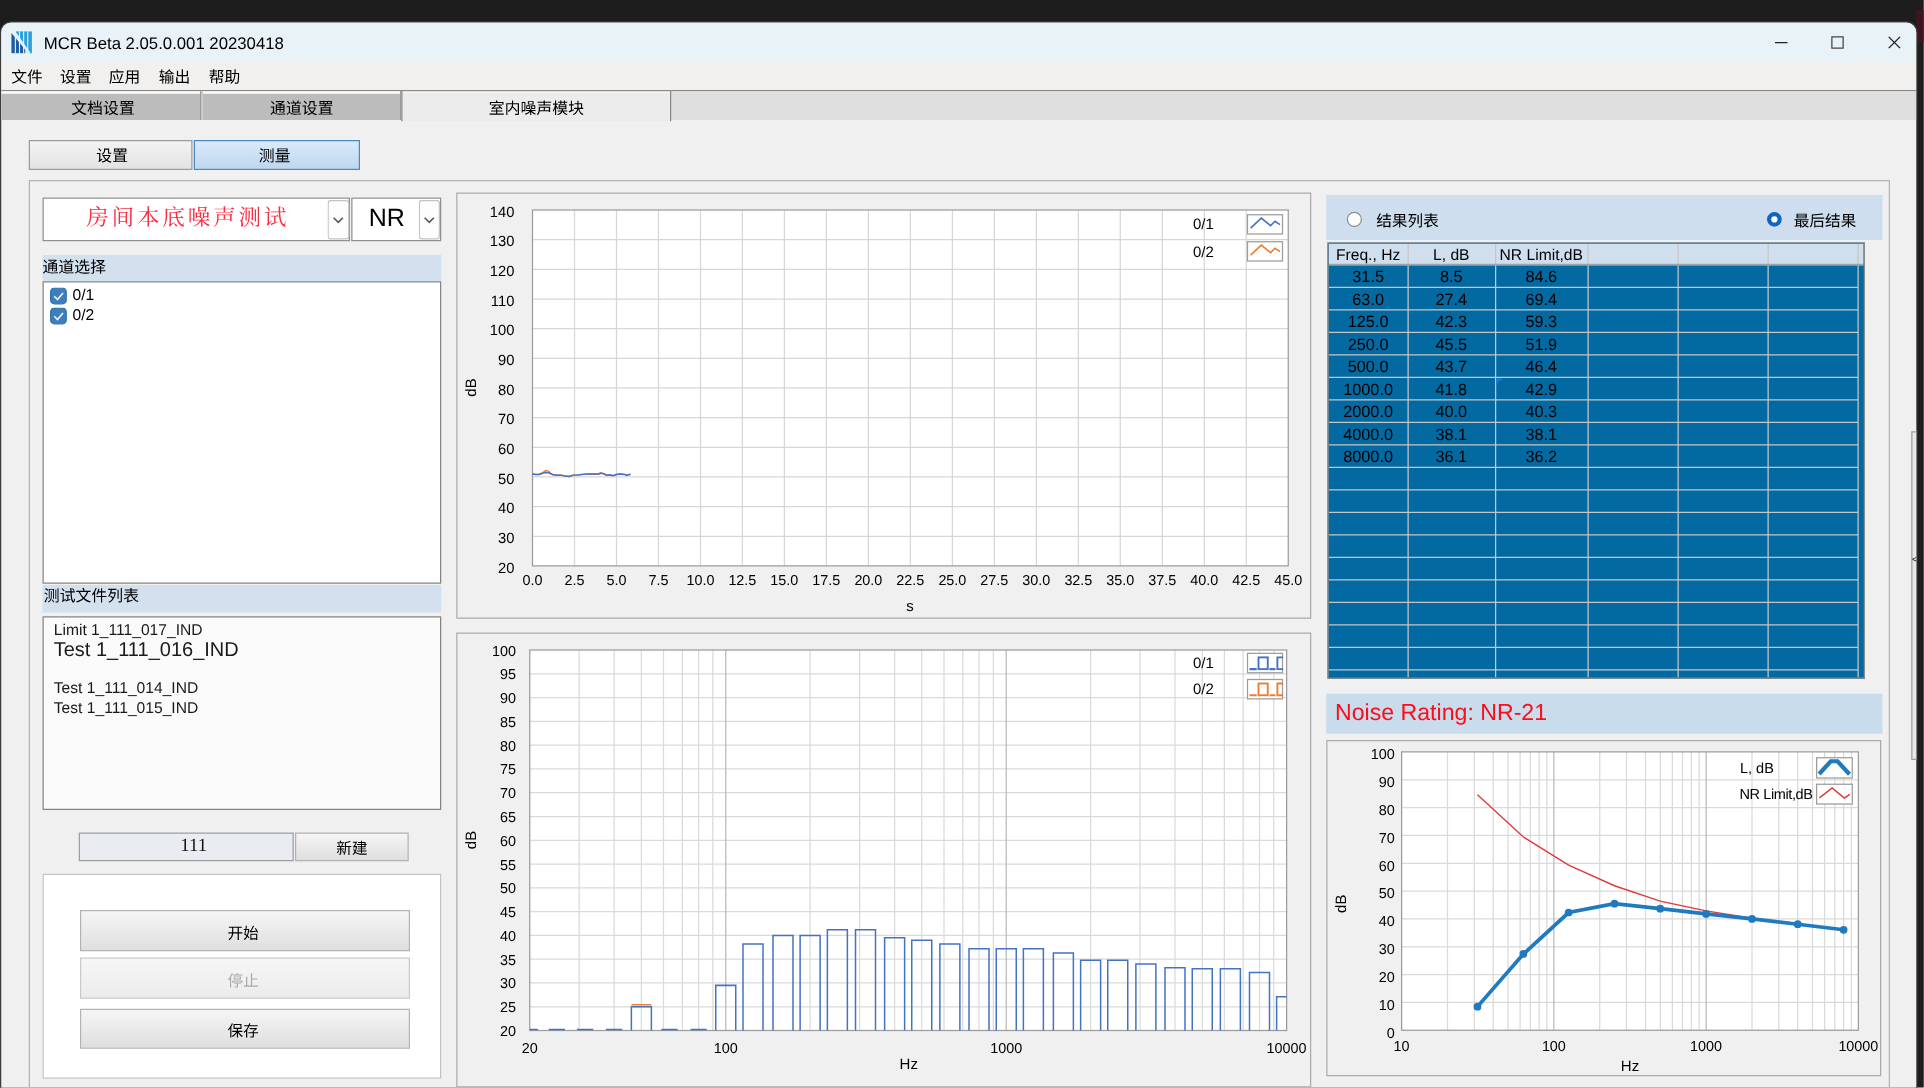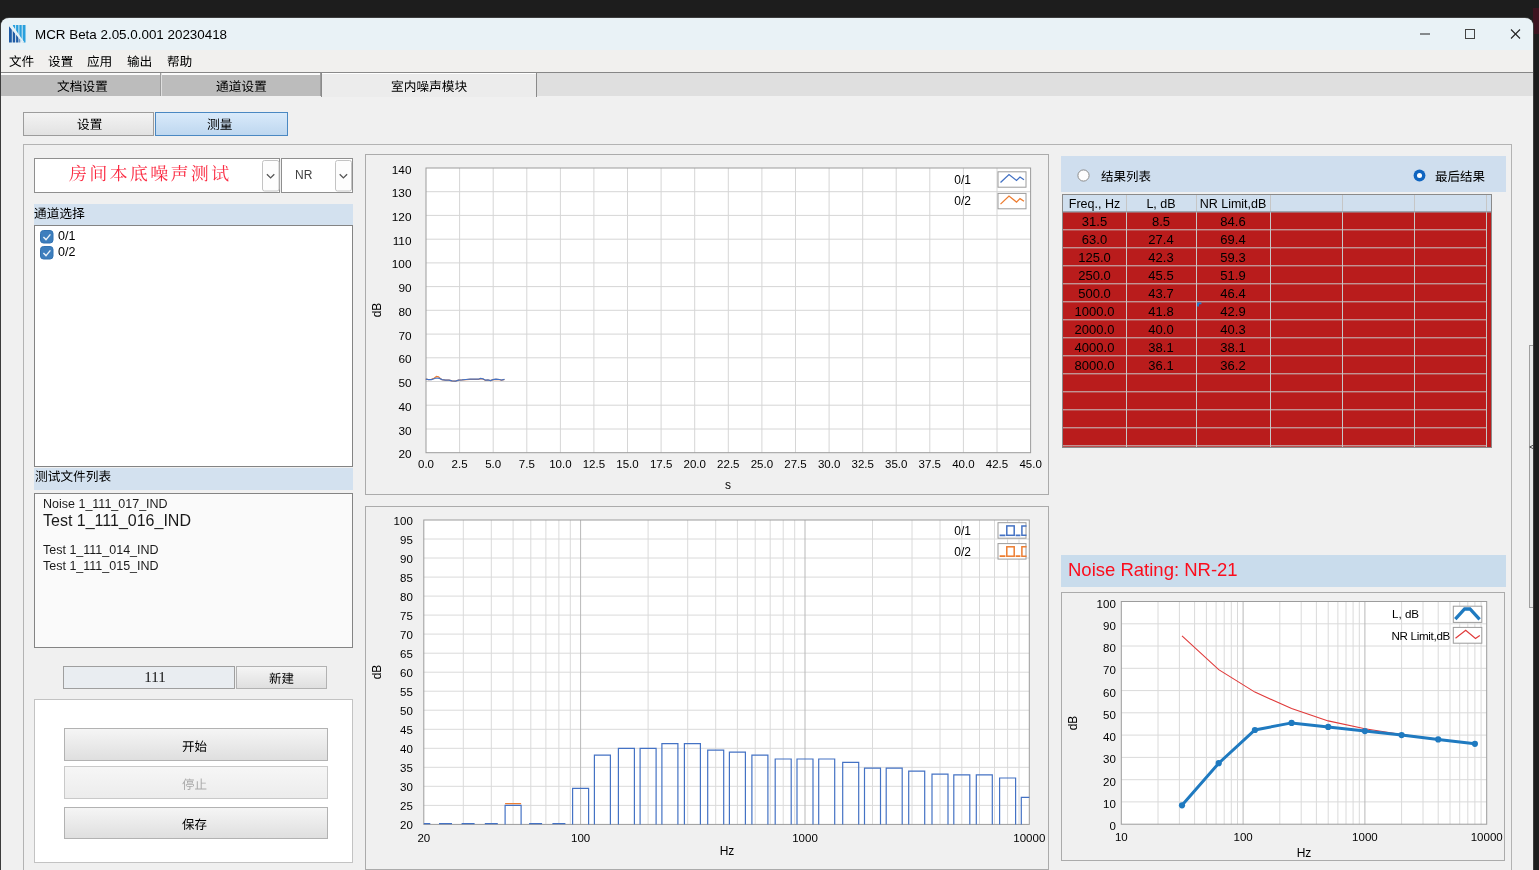--- a/index.html
+++ b/index.html
@@ -82,21 +82,21 @@
 <div class="abs" style="left:22px;top:126px;width:1489px;height:729px;border:1px solid #b3b3b3;"></div>
 <div class="abs" style="left:33px;top:140px;width:246px;height:35px;background:#fff;border:1px solid #8f8f8f;"></div>
 <svg style="position:absolute;left:67.8px;top:142px;overflow:visible" width="164" height="25">
       <path transform="translate(0,20)" d="M8.8 -9.1 8.6 -9C9.2 -8.5 9.9 -7.6 10.2 -7C11.4 -6.3 12.3 -8.5 8.8 -9.1ZM7.8 -15.2 7.6 -15.1C8.3 -14.5 9.4 -13.5 9.7 -12.7C11 -12.1 11.6 -14.5 7.8 -15.2ZM15.5 -7.7 14.6 -6.7H4.5L4.6 -6.1H8.5C8.4 -3.6 7.8 -1 3.3 1.1L3.5 1.3C7.3 -0 8.8 -1.8 9.4 -3.8H13.8C13.6 -2 13.3 -0.6 12.9 -0.3C12.7 -0.1 12.6 -0.1 12.2 -0.1C11.8 -0.1 10.3 -0.2 9.4 -0.3L9.4 -0C10.2 0.1 11.1 0.3 11.3 0.5C11.6 0.6 11.7 1 11.7 1.3C12.5 1.3 13.2 1.1 13.6 0.8C14.3 0.2 14.8 -1.5 15 -3.7C15.4 -3.7 15.6 -3.8 15.7 -3.9L14.4 -5L13.7 -4.3H9.6C9.7 -4.9 9.8 -5.5 9.9 -6.1H16.5C16.8 -6.1 17 -6.2 17 -6.4C16.4 -7 15.5 -7.7 15.5 -7.7ZM4.1 -9.8V-12.1H14.5V-9.8ZM3 -12.8V-8.4C3 -5.1 2.6 -1.6 0.3 1.2L0.6 1.4C3.8 -1.3 4.1 -5.3 4.1 -8.5V-9.3H14.5V-8.5H14.6C15 -8.5 15.6 -8.8 15.6 -8.9V-11.9C15.9 -11.9 16.2 -12.1 16.3 -12.2L14.9 -13.3L14.3 -12.6H4.4L3 -13.2Z M23.5 -15.2 23.3 -15C24.1 -14.3 25.1 -12.9 25.4 -11.9C26.7 -11.1 27.6 -13.7 23.5 -15.2ZM24.2 -12.5 22.4 -12.7V1.4H22.6C23 1.4 23.5 1.2 23.5 1V-12C24 -12.1 24.1 -12.3 24.2 -12.5ZM31.5 -3.2H27V-6.3H31.5ZM25.9 -10.8V-0.9H26.1C26.6 -0.9 27 -1.2 27 -1.3V-2.7H31.5V-1.2H31.7C32.1 -1.2 32.6 -1.5 32.6 -1.7V-9.5C33 -9.6 33.2 -9.7 33.3 -9.8L32 -10.9L31.4 -10.2H27.2ZM31.5 -9.7V-6.8H27V-9.7ZM35 -13.6H27.3L27.4 -13H35.1V-0.6C35.1 -0.3 35 -0.1 34.6 -0.1C34.2 -0.1 32.1 -0.3 32.1 -0.3V0C33 0.1 33.5 0.3 33.9 0.5C34.1 0.6 34.2 1 34.3 1.3C36.1 1.2 36.3 0.5 36.3 -0.4V-12.8C36.6 -12.9 37 -13 37.1 -13.2L35.5 -14.3Z M55.7 -12.3 54.8 -11.1H50.2V-14.4C50.6 -14.5 50.8 -14.6 50.8 -14.9L49 -15.1V-11.1H41.9L42 -10.6H48.1C46.7 -7.1 44.3 -3.7 41.2 -1.3L41.4 -1.1C44.8 -3.1 47.4 -6 49 -9.4V-3.1H45L45.2 -2.6H49V1.4H49.2C49.7 1.4 50.2 1.1 50.2 1V-2.6H53.8C54 -2.6 54.2 -2.6 54.2 -2.8C53.6 -3.4 52.7 -4.2 52.7 -4.2L51.8 -3.1H50.2V-10.5C51.5 -6.7 53.9 -3.5 56.6 -1.7C56.8 -2.3 57.3 -2.7 57.8 -2.7L57.8 -2.9C55.1 -4.3 52.2 -7.3 50.5 -10.6H56.9C57.2 -10.6 57.3 -10.7 57.4 -10.9C56.7 -11.5 55.7 -12.3 55.7 -12.3Z M69 -15.3 68.8 -15.2C69.4 -14.7 70.2 -13.7 70.5 -13C71.7 -12.3 72.6 -14.7 69 -15.3ZM70.2 -1.4 70 -1.3C70.7 -0.7 71.5 0.3 71.7 1.1C72.8 1.9 73.7 -0.4 70.2 -1.4ZM76.6 -13.9 75.7 -12.7H64.9L63.5 -13.4V-8.2C63.5 -5 63.4 -1.5 61.6 1.3L61.9 1.5C64.5 -1.3 64.7 -5.2 64.7 -8.2V-12.2H77.7C78 -12.2 78.2 -12.3 78.2 -12.5C77.6 -13.1 76.6 -13.9 76.6 -13.9ZM76.2 -7.2 75.4 -6.2H73.1C72.8 -7.4 72.7 -8.7 72.7 -9.9C73.8 -10 74.8 -10.2 75.7 -10.3C76.1 -10.1 76.5 -10.1 76.6 -10.3L75.4 -11.5C73.7 -11 70.8 -10.3 68.2 -10L66.6 -10.5V-0.9C66.6 -0.6 66.5 -0.5 65.9 -0.1L66.9 1.3C67 1.2 67.2 1.1 67.3 0.8C68.7 -0.5 70.1 -1.8 70.8 -2.4L70.7 -2.7C69.6 -2 68.6 -1.4 67.7 -0.9V-5.6H72C72.6 -3 73.8 -0.7 76 0.7C76.8 1.2 77.7 1.5 78.1 1C78.3 0.8 78.2 0.5 77.7 0L77.9 -2.2L77.7 -2.3C77.6 -1.6 77.3 -1 77.1 -0.6C77 -0.3 76.8 -0.3 76.6 -0.5C74.9 -1.4 73.8 -3.4 73.2 -5.6H77.3C77.5 -5.6 77.7 -5.7 77.7 -5.9C77.1 -6.5 76.2 -7.2 76.2 -7.2ZM67.7 -8.4V-9.6C68.9 -9.6 70.2 -9.7 71.5 -9.8C71.5 -8.5 71.7 -7.3 71.9 -6.2H67.7Z M93.3 -9.8V-5.9L91.9 -6.1V-4.2H87L87.2 -3.7H91C89.9 -1.9 88 -0.3 85.7 0.8L85.9 1.1C88.4 0.2 90.5 -1.2 91.9 -2.9V1.4H92.1C92.6 1.4 93 1.2 93 1V-3.5C94.1 -1.5 95.9 0 97.7 1C97.8 0.4 98.2 0 98.7 -0.1L98.7 -0.3C96.9 -0.9 94.7 -2.2 93.4 -3.7H98.1C98.3 -3.7 98.5 -3.8 98.6 -4C98 -4.5 97 -5.2 97 -5.2L96.2 -4.2H93V-5.5C93.2 -5.5 93.3 -5.6 93.3 -5.7V-5.6H93.5C93.9 -5.6 94.3 -5.8 94.3 -5.9V-6.5H96.7V-5.7H96.9C97.2 -5.7 97.7 -5.9 97.8 -6V-9C98.1 -9.1 98.4 -9.2 98.5 -9.4L97.1 -10.4L96.5 -9.8H94.4L93.3 -10.2ZM85.5 -12.5V-5.1H83.6V-12.5ZM82.6 -13V-2.1H82.8C83.2 -2.1 83.6 -2.4 83.6 -2.5V-4.6H85.5V-3.1H85.7C86.1 -3.1 86.6 -3.3 86.6 -3.5V-12.3C86.9 -12.4 87.2 -12.5 87.3 -12.7L86 -13.7L85.4 -13H83.7L82.6 -13.6ZM94.8 -13.7V-11.7H90.6V-13.7ZM89.5 -14.3V-10.4H89.7C90.1 -10.4 90.6 -10.7 90.6 -10.8V-11.2H94.8V-10.6H94.9C95.3 -10.6 95.8 -10.8 95.9 -10.9V-13.5C96.2 -13.6 96.5 -13.7 96.6 -13.9L95.2 -14.9L94.6 -14.3H90.7L89.5 -14.8ZM90.8 -9.2V-7H88.6V-9.2ZM87.5 -9.8V-5.5H87.7C88.1 -5.5 88.6 -5.7 88.6 -5.8V-6.5H90.8V-5.7H91C91.4 -5.7 91.9 -6 91.9 -6.1V-9C92.2 -9.1 92.5 -9.2 92.6 -9.4L91.3 -10.4L90.7 -9.8H88.7L87.5 -10.2ZM96.7 -9.2V-7H94.3V-9.2Z M104.7 -8.4V-5.7C104.7 -3.3 104.4 -0.8 102.2 1.2L102.4 1.5C104.9 -0.1 105.6 -2.2 105.8 -4.2H115.1V-3H115.3C115.6 -3 116.3 -3.3 116.3 -3.4V-7.6C116.6 -7.7 116.9 -7.8 117 -8L115.6 -9.1L114.9 -8.4H106.1L104.7 -9ZM105.8 -4.7 105.8 -5.7V-7.8H109.9V-4.7ZM111.1 -4.7V-7.8H115.1V-4.7ZM109.9 -15.1V-13.1H102.6L102.7 -12.6H109.9V-10.5H103.7L103.8 -10H117.2C117.5 -10 117.6 -10.1 117.7 -10.3C117.1 -10.9 116.1 -11.6 116.1 -11.6L115.2 -10.5H111.1V-12.6H117.9C118.2 -12.6 118.4 -12.7 118.4 -12.9C117.8 -13.5 116.7 -14.2 116.7 -14.2L115.8 -13.1H111.1V-14.4C111.5 -14.5 111.7 -14.7 111.7 -14.9Z M131.5 -11.2 129.8 -11.7C129.8 -4.5 129.9 -1.2 126 1.1L126.2 1.5C130.9 -0.7 130.7 -4.3 130.9 -10.9C131.3 -10.9 131.5 -11 131.5 -11.2ZM130.7 -3.3 130.5 -3.2C131.4 -2.4 132.4 -1 132.7 0.1C133.9 1 134.8 -1.7 130.7 -3.3ZM127.4 -14.3V-3.6H127.6C128.1 -3.6 128.4 -3.8 128.4 -3.9V-13.2H132.3V-3.9H132.5C133 -3.9 133.4 -4.2 133.4 -4.3V-13.2C133.8 -13.2 134 -13.3 134.1 -13.5L132.8 -14.5L132.3 -13.8H128.7ZM138.9 -14.5 137.2 -14.7V-0.4C137.2 -0.1 137.1 0 136.8 0C136.5 0 134.8 -0.1 134.8 -0.1V0.1C135.6 0.2 136 0.4 136.2 0.6C136.4 0.8 136.5 1.1 136.6 1.4C138.1 1.2 138.2 0.7 138.2 -0.3V-14.1C138.7 -14.1 138.8 -14.3 138.9 -14.5ZM136.4 -12.5 134.8 -12.7V-2.6H135C135.4 -2.6 135.8 -2.8 135.8 -3V-12C136.2 -12.1 136.4 -12.3 136.4 -12.5ZM123.5 -3.7C123.3 -3.7 122.8 -3.7 122.8 -3.7V-3.3C123.2 -3.2 123.4 -3.2 123.7 -3C124 -2.8 124.1 -1.3 123.9 0.5C123.9 1.1 124.1 1.4 124.4 1.4C125 1.4 125.4 0.9 125.4 0.2C125.5 -1.3 125 -2.2 125 -3C124.9 -3.4 125 -4 125.2 -4.5C125.3 -5.4 126.4 -9.3 126.9 -11.5L126.6 -11.6C124.2 -4.7 124.2 -4.7 124 -4C123.8 -3.7 123.7 -3.7 123.5 -3.7ZM122.7 -10.8 122.5 -10.7C123.1 -10.2 123.9 -9.2 124.1 -8.4C125.3 -7.7 126.2 -10.1 122.7 -10.8ZM123.9 -14.9 123.7 -14.7C124.4 -14.2 125.3 -13.2 125.5 -12.4C126.8 -11.7 127.6 -14.3 123.9 -14.9Z M156.4 -14.5 156.2 -14.4C156.7 -13.8 157.3 -12.9 157.4 -12.1C158.5 -11.2 159.6 -13.4 156.4 -14.5ZM144 -15 143.8 -14.9C144.6 -14 145.5 -12.6 145.8 -11.6C147 -10.7 147.9 -13.3 144 -15ZM146.2 -9.6C146.5 -9.6 146.8 -9.8 146.9 -9.9L145.7 -10.9L145.1 -10.2H142.8L143 -9.7H145.1V-1.6C145.1 -1.3 145 -1.2 144.4 -0.9L145.2 0.6C145.4 0.5 145.6 0.3 145.7 -0.1C147 -1.4 148.1 -2.7 148.7 -3.4L148.5 -3.6L146.2 -1.9ZM152.8 -8.3 152.1 -7.4H147.8L148 -6.9H150.3V-1.8C149.1 -1.4 148.1 -1.2 147.5 -1.1L148.2 0.3C148.3 0.2 148.5 0 148.5 -0.2C151 -1.2 152.9 -2 154.2 -2.6L154.2 -2.8L151.4 -2.1V-6.9H153.6C153.9 -6.9 154.1 -7 154.1 -7.2C153.6 -7.7 152.8 -8.3 152.8 -8.3ZM158 -11.8 157.2 -10.8H155.1C155.1 -11.9 155.1 -13.1 155.1 -14.3C155.6 -14.3 155.7 -14.5 155.8 -14.7L153.9 -15C153.9 -13.5 153.9 -12.1 153.9 -10.8H147.6L147.7 -10.3H154C154.2 -5.3 154.9 -1.5 157.3 0.6C158 1.2 159 1.7 159.4 1.2C159.6 1 159.5 0.6 159.1 -0L159.4 -2.7L159.1 -2.8C158.9 -2 158.6 -1.2 158.4 -0.7C158.3 -0.4 158.2 -0.4 158 -0.6C155.9 -2.3 155.3 -6 155.2 -10.3H159.1C159.3 -10.3 159.5 -10.4 159.6 -10.6C159 -11.1 158 -11.8 158 -11.8Z" fill="#fb2b42"></path>
     </svg>
 <svg class="abs" style="left:261px;top:142px" width="18" height="32">
       <rect x="0.5" y="0.5" width="16.5" height="30.5" rx="2" fill="#fdfdfd" stroke="#c3c3c3"></rect>
       <polyline points="4.9,14.2 8.6,17.9 12.3,14.2" fill="none" stroke="#555" stroke-width="1.3"></polyline>
     </svg>
 <div class="abs" style="left:280px;top:140px;width:72px;height:35px;background:#fff;border:1px solid #8f8f8f;"></div>
-<div class="abs" style="left:294px;top:147.3px;font-size:12px;line-height:20px;color:#404040;">NR</div>
+<div class="abs" style="left:294px;top:147.3px;font-size:20px;line-height:20px;color:#000000;">NR</div>
 <svg class="abs" style="left:333.5px;top:142px" width="18" height="32">
       <rect x="0.5" y="0.5" width="16" height="30.5" rx="2" fill="#fdfdfd" stroke="#c3c3c3"></rect>
       <polyline points="4.7,14.2 8.4,17.9 12.1,14.2" fill="none" stroke="#555" stroke-width="1.3"></polyline>
     </svg>
 <div class="band" style="left:33px;top:186px;width:319px;height:21px;"></div>
 <svg style="position:absolute;left:32.5px;top:186.3px;overflow:visible" width="52" height="17">
       <path transform="translate(0,14)" d="M0.8 -9.6C1.6 -9 2.5 -8 3 -7.4L3.7 -8.1C3.2 -8.6 2.2 -9.5 1.5 -10.2ZM3.3 -5.9H0.5V-5H2.3V-1.4C1.8 -1.2 1.1 -0.6 0.5 0.1L1.1 0.9C1.7 0 2.4 -0.7 2.8 -0.7C3.1 -0.7 3.5 -0.3 4 0C4.9 0.6 6 0.7 7.6 0.7C8.9 0.7 11.2 0.7 12 0.6C12.1 0.3 12.2 -0.1 12.3 -0.3C11 -0.2 9.1 -0.1 7.6 -0.1C6.2 -0.1 5.1 -0.2 4.2 -0.7C3.8 -1 3.5 -1.2 3.3 -1.4ZM4.6 -10.2V-9.4H10C9.5 -9.1 8.8 -8.7 8.2 -8.4C7.6 -8.6 6.9 -8.9 6.3 -9.1L5.7 -8.6C6.5 -8.3 7.4 -7.9 8.2 -7.5H4.6V-0.9H5.5V-3H7.7V-1H8.5V-3H10.7V-1.9C10.7 -1.7 10.7 -1.7 10.5 -1.6C10.4 -1.6 9.8 -1.6 9.2 -1.7C9.3 -1.4 9.4 -1.1 9.5 -0.9C10.3 -0.9 10.9 -0.9 11.2 -1C11.5 -1.2 11.6 -1.4 11.6 -1.9V-7.5H10C9.7 -7.6 9.4 -7.8 9 -8C10 -8.5 11 -9.1 11.6 -9.8L11 -10.2L10.9 -10.2ZM10.7 -6.7V-5.6H8.5V-6.7ZM5.5 -4.9H7.7V-3.8H5.5ZM5.5 -5.6V-6.7H7.7V-5.6ZM10.7 -4.9V-3.8H8.5V-4.9Z M13.5 -9.7C14.2 -9.1 15 -8.2 15.3 -7.6L16.1 -8.1C15.7 -8.7 14.9 -9.6 14.2 -10.2ZM18.5 -4.7H22.7V-3.6H18.5ZM18.5 -2.9H22.7V-1.9H18.5ZM18.5 -6.4H22.7V-5.3H18.5ZM17.6 -7.1V-1.1H23.7V-7.1H20.6C20.8 -7.4 20.9 -7.8 21.1 -8.2H24.7V-9H22.4C22.7 -9.4 23 -9.9 23.3 -10.4L22.3 -10.7C22.1 -10.2 21.7 -9.5 21.4 -9H19L19.7 -9.3C19.5 -9.7 19.1 -10.3 18.7 -10.7L18 -10.4C18.3 -10 18.6 -9.4 18.8 -9H16.6V-8.2H20C19.9 -7.8 19.8 -7.5 19.7 -7.1ZM16 -6.1H13.3V-5.2H15.1V-1.3C14.5 -1.1 13.9 -0.6 13.2 0.1L13.8 0.9C14.5 0.1 15.1 -0.6 15.6 -0.6C15.9 -0.6 16.3 -0.2 16.8 0.1C17.7 0.6 18.8 0.7 20.3 0.7C21.5 0.7 23.7 0.6 24.7 0.6C24.7 0.3 24.8 -0.1 24.9 -0.3C23.7 -0.2 21.8 -0.1 20.3 -0.1C18.9 -0.1 17.8 -0.2 17 -0.7C16.6 -0.9 16.3 -1.1 16 -1.3Z M26.2 -9.7C26.9 -9.1 27.8 -8.2 28.1 -7.6L28.9 -8.2C28.5 -8.8 27.6 -9.7 26.9 -10.2ZM31.1 -10.3C30.8 -9.2 30.2 -8 29.5 -7.3C29.8 -7.2 30.2 -6.9 30.4 -6.8C30.6 -7.1 30.9 -7.6 31.2 -8.1H33.1V-6.2H29.5V-5.4H31.8C31.5 -3.7 31 -2.5 29.1 -1.8C29.3 -1.7 29.6 -1.3 29.7 -1.1C31.8 -1.9 32.5 -3.4 32.7 -5.4H34V-2.4C34 -1.5 34.2 -1.2 35.2 -1.2C35.4 -1.2 36.2 -1.2 36.4 -1.2C37.2 -1.2 37.5 -1.6 37.6 -3.2C37.3 -3.3 36.9 -3.4 36.7 -3.6C36.7 -2.2 36.7 -2.1 36.3 -2.1C36.2 -2.1 35.5 -2.1 35.3 -2.1C35 -2.1 35 -2.1 35 -2.4V-5.4H37.5V-6.2H34V-8.1H36.9V-8.9H34V-10.6H33.1V-8.9H31.6C31.7 -9.3 31.9 -9.7 32 -10.1ZM28.6 -5.8H26.1V-4.9H27.7V-1.1C27.1 -0.8 26.5 -0.3 26 0.2L26.6 1C27.3 0.2 28 -0.4 28.5 -0.4C28.8 -0.4 29.2 -0.1 29.7 0.2C30.5 0.7 31.5 0.9 33 0.9C34.3 0.9 36.4 0.8 37.4 0.7C37.4 0.5 37.6 -0 37.7 -0.3C36.4 -0.1 34.5 -0 33 -0C31.7 -0 30.6 -0.1 29.8 -0.6C29.2 -0.9 28.9 -1.2 28.6 -1.3Z M40.3 -10.7V-8.1H38.7V-7.2H40.3V-4.5C39.7 -4.3 39.1 -4.1 38.6 -4L38.8 -3.1L40.3 -3.6V-0.2C40.3 0 40.3 0.1 40.1 0.1C40 0.1 39.5 0.1 38.9 0.1C39.1 0.3 39.2 0.7 39.2 1C40 1 40.5 1 40.8 0.8C41.2 0.6 41.3 0.4 41.3 -0.2V-3.9L42.7 -4.4L42.6 -5.2L41.3 -4.8V-7.2H42.8V-8.1H41.3V-10.7ZM48.3 -9.1C47.9 -8.5 47.2 -7.9 46.5 -7.4C45.8 -7.9 45.3 -8.5 44.9 -9.1ZM43.1 -10V-9.1H43.9C44.4 -8.3 45 -7.5 45.8 -6.9C44.8 -6.3 43.7 -5.9 42.6 -5.6C42.8 -5.4 43 -5.1 43.1 -4.8C44.2 -5.2 45.4 -5.7 46.5 -6.3C47.5 -5.7 48.6 -5.1 49.9 -4.8C50 -5.1 50.3 -5.4 50.5 -5.6C49.3 -5.9 48.2 -6.3 47.2 -6.9C48.2 -7.6 49.1 -8.6 49.6 -9.7L49.1 -10L48.9 -10ZM46 -5.2V-4.1H43.4V-3.3H46V-1.9H42.7V-1.1H46V1H46.9V-1.1H50.3V-1.9H46.9V-3.3H49.3V-4.1H46.9V-5.2Z" fill="#000"></path>
     </svg>
 <div class="abs" style="left:33px;top:207px;width:319px;height:242px;background:#fff;border:1px solid #848484;"></div>
 <svg class="abs" style="left:39px;top:212.0px" width="14" height="14">
@@ -107,21 +107,21 @@
 <svg class="abs" style="left:39px;top:228.2px" width="14" height="14">
       <rect x="0.5" y="0.5" width="12.5" height="12.5" rx="3" fill="#3d7ebd" stroke="#3272b1"></rect>
       <polyline points="3.4,7 6,9.6 10.4,4.4" fill="none" stroke="#eaf2f8" stroke-width="1.4"></polyline>
     </svg>
 <div class="abs" style="left:57px;top:227.2px;font-size:12.5px;color:#000;">0/2</div>
 <div class="band" style="left:33px;top:450px;width:319px;height:22px;"></div>
 <svg style="position:absolute;left:33.8px;top:449.2px;overflow:visible" width="78" height="17">
       <path transform="translate(0,14)" d="M6.2 -1.2C6.8 -0.5 7.6 0.4 7.9 0.9L8.5 0.5C8.2 -0.1 7.4 -0.9 6.8 -1.5ZM4 -9.9V-2H4.7V-9.2H7.5V-2H8.2V-9.9ZM11 -10.5V-0.1C11 0.1 10.9 0.2 10.8 0.2C10.6 0.2 10 0.2 9.3 0.2C9.4 0.4 9.6 0.8 9.6 1C10.5 1 11 1 11.4 0.8C11.7 0.7 11.8 0.4 11.8 -0.1V-10.5ZM9.3 -9.5V-1.9H10V-9.5ZM5.7 -8.3V-3.8C5.7 -2.3 5.4 -0.7 3.3 0.4C3.4 0.5 3.7 0.8 3.8 1C6 -0.2 6.4 -2.1 6.4 -3.8V-8.3ZM1 -9.9C1.7 -9.5 2.7 -8.9 3.1 -8.4L3.7 -9.2C3.2 -9.6 2.3 -10.2 1.6 -10.5ZM0.5 -6.4C1.2 -6 2.1 -5.5 2.6 -5.1L3.1 -5.8C2.7 -6.2 1.7 -6.8 1 -7.1ZM0.7 0.3 1.6 0.9C2.1 -0.3 2.8 -1.9 3.2 -3.2L2.5 -3.7C2 -2.3 1.2 -0.6 0.7 0.3Z M14.2 -9.8C14.9 -9.3 15.7 -8.5 16.1 -8L16.7 -8.6C16.3 -9.1 15.5 -9.9 14.9 -10.4ZM22.6 -10.1C23.1 -9.6 23.7 -8.8 23.9 -8.3L24.6 -8.7C24.4 -9.2 23.8 -10 23.2 -10.5ZM13.3 -6.7V-5.8H15.1V-1.2C15.1 -0.6 14.7 -0.3 14.5 -0.1C14.7 0.1 14.9 0.5 15 0.7C15.2 0.5 15.5 0.2 17.7 -1.2C17.6 -1.4 17.5 -1.8 17.4 -2L16 -1.1V-6.7ZM21.2 -10.6 21.3 -8H17.1V-7.1H21.3C21.6 -2.3 22.2 0.9 23.7 1C24.2 1 24.7 0.4 25 -1.7C24.8 -1.8 24.4 -2 24.2 -2.2C24.1 -1 24 -0.3 23.8 -0.3C23 -0.3 22.5 -3.2 22.3 -7.1H24.9V-8H22.2C22.2 -8.9 22.2 -9.7 22.2 -10.6ZM17.3 -0.8 17.5 0.1C18.6 -0.2 20 -0.6 21.3 -1L21.2 -1.8L19.7 -1.4V-4.4H20.9V-5.3H17.5V-4.4H18.8V-1.2Z M30.8 -10.5C31.2 -9.8 31.6 -9 31.7 -8.5L32.8 -8.8C32.6 -9.3 32.1 -10.1 31.8 -10.8ZM26 -8.4V-7.5H28C28.8 -5.6 29.8 -3.9 31.1 -2.5C29.7 -1.4 28 -0.5 25.9 0.1C26 0.3 26.4 0.8 26.5 1C28.6 0.3 30.3 -0.6 31.8 -1.9C33.2 -0.6 34.9 0.4 37 0.9C37.2 0.7 37.5 0.3 37.7 0.1C35.6 -0.5 33.9 -1.4 32.5 -2.6C33.8 -3.9 34.8 -5.5 35.5 -7.5H37.5V-8.4ZM31.8 -3.2C30.6 -4.4 29.7 -5.9 29 -7.5H34.4C33.8 -5.8 32.9 -4.4 31.8 -3.2Z M42.1 -4.3V-3.4H45.8V1H46.7V-3.4H50.2V-4.3H46.7V-7.1H49.6V-8.1H46.7V-10.5H45.8V-8.1H44.1C44.2 -8.6 44.4 -9.2 44.5 -9.8L43.6 -10C43.3 -8.4 42.8 -6.7 42 -5.7C42.3 -5.6 42.7 -5.3 42.8 -5.2C43.2 -5.7 43.5 -6.4 43.8 -7.1H45.8V-4.3ZM41.5 -10.6C40.8 -8.7 39.7 -6.8 38.5 -5.5C38.7 -5.3 39 -4.8 39.1 -4.6C39.5 -5 39.8 -5.5 40.2 -6.1V1H41.1V-7.6C41.6 -8.5 42 -9.4 42.4 -10.4Z M59 -9.2V-2.1H59.9V-9.2ZM61.6 -10.6V-0.2C61.6 -0 61.5 0.1 61.3 0.1C61.1 0.1 60.4 0.1 59.7 0C59.9 0.3 60 0.7 60 1C61 1 61.6 0.9 62 0.8C62.4 0.6 62.5 0.4 62.5 -0.2V-10.6ZM53.1 -3.8C53.7 -3.4 54.5 -2.8 55 -2.3C54.2 -1.1 53.1 -0.2 51.8 0.3C52 0.5 52.3 0.8 52.4 1.1C55.1 -0.1 57 -2.6 57.7 -7L57.1 -7.2L56.9 -7.2H54.1C54.3 -7.8 54.4 -8.4 54.6 -9.1H58.1V-10H51.6V-9.1H53.6C53.2 -7.1 52.5 -5.3 51.5 -4.1C51.7 -4 52.1 -3.7 52.2 -3.5C52.8 -4.3 53.3 -5.2 53.7 -6.3H56.6C56.4 -5.1 56 -4 55.5 -3.1C55 -3.6 54.3 -4.1 53.6 -4.5Z M66.7 1C67 0.8 67.5 0.6 71 -0.5C71 -0.7 70.9 -1.1 70.9 -1.3L67.8 -0.4V-3.2C68.5 -3.7 69.2 -4.3 69.7 -4.9C70.7 -2.2 72.5 -0.3 75.1 0.6C75.3 0.3 75.6 -0 75.8 -0.2C74.5 -0.6 73.4 -1.2 72.6 -2.1C73.4 -2.6 74.3 -3.2 75 -3.8L74.2 -4.4C73.7 -3.8 72.8 -3.2 72 -2.6C71.5 -3.3 71 -4.1 70.7 -4.9H75.4V-5.7H70.3V-6.8H74.4V-7.6H70.3V-8.7H75V-9.5H70.3V-10.7H69.3V-9.5H64.8V-8.7H69.3V-7.6H65.5V-6.8H69.3V-5.7H64.3V-4.9H68.5C67.3 -3.8 65.5 -2.8 64 -2.3C64.2 -2.1 64.4 -1.8 64.6 -1.5C65.3 -1.8 66.1 -2.2 66.8 -2.6V-0.7C66.8 -0.2 66.5 0 66.3 0.1C66.4 0.3 66.6 0.8 66.7 1Z" fill="#000"></path>
     </svg>
 <div class="abs" style="left:33px;top:475px;width:319px;height:155px;background:#fafafa;border:1px solid #848484;"></div>
-<div class="abs" style="left:42px;top:478.5px;font-size:12.5px;color:#1a1a1a;">Noise 1_111_017_IND</div>
+<div class="abs" style="left:42px;top:478.5px;font-size:12.5px;color:#1a1a1a;">Limit 1_111_017_IND</div>
 <div class="abs" style="left:42px;top:493.9px;font-size:16px;color:#1a1a1a;">Test 1_111_016_IND</div>
 <div class="abs" style="left:42px;top:509.3px;font-size:12.5px;color:#1a1a1a;margin-top:32px;">Test 1_111_015_IND</div>
 <div class="abs" style="left:42px;top:524.7px;font-size:12.5px;color:#1a1a1a;text-align:right;">Test 1_111_014_IND</div>
 <div class="abs" style="left:62px;top:648px;width:172px;height:23px;background:#e9edf1;border:1px solid #9f9f9f;"></div>
 <div class="abs" style="left:62px;top:648px;width:184px;height:23px;line-height:22px;text-align:center;font-size:15px;font-family:'Liberation Serif',serif;color:#111;">111</div>
 <div class="btn" style="left:235px;top:648px;width:91px;height:23px;"></div>
 <svg style="position:absolute;left:267.5px;top:650.7px;overflow:visible" width="27" height="17">
       <path transform="translate(0,14)" d="M4.5 -2.7C4.9 -2 5.3 -1.2 5.5 -0.6L6.2 -1C6 -1.6 5.6 -2.4 5.1 -3ZM1.7 -2.9C1.4 -2.2 1 -1.4 0.5 -0.9C0.7 -0.7 1 -0.5 1.2 -0.4C1.7 -1 2.2 -1.9 2.5 -2.8ZM6.9 -9.3V-5C6.9 -3.3 6.8 -1.2 5.8 0.3C6 0.4 6.3 0.7 6.5 0.9C7.6 -0.7 7.8 -3.2 7.8 -5V-5.4H9.7V0.9H10.6V-5.4H12V-6.3H7.8V-8.7C9.1 -8.9 10.5 -9.2 11.6 -9.6L10.8 -10.3C9.9 -9.9 8.3 -9.5 6.9 -9.3ZM2.7 -10.3C2.9 -10 3.1 -9.6 3.2 -9.2H0.8V-8.4H6.3V-9.2H4.2C4 -9.6 3.8 -10.1 3.5 -10.6ZM4.7 -8.3C4.6 -7.8 4.3 -6.9 4 -6.3H0.6V-5.5H3.1V-4.2H0.6V-3.4H3.1V-0.2C3.1 -0.1 3.1 -0.1 3 -0.1C2.9 -0.1 2.5 -0.1 2 -0.1C2.1 0.2 2.3 0.5 2.3 0.7C2.9 0.7 3.3 0.7 3.6 0.6C3.9 0.5 4 0.2 4 -0.2V-3.4H6.3V-4.2H4V-5.5H6.5V-6.3H4.9C5.1 -6.9 5.4 -7.5 5.6 -8.2ZM1.6 -8.1C1.8 -7.6 2 -6.8 2.1 -6.3L2.9 -6.6C2.8 -7 2.6 -7.8 2.3 -8.3Z M17.4 -9.4V-8.7H19.8V-7.8H16.6V-7H19.8V-6H17.3V-5.3H19.8V-4.3H17.2V-3.6H19.8V-2.6H16.7V-1.9H19.8V-0.6H20.6V-1.9H24.2V-2.6H20.6V-3.6H23.7V-4.3H20.6V-5.3H23.5V-7H24.3V-7.8H23.5V-9.4H20.6V-10.5H19.8V-9.4ZM20.6 -7H22.6V-6H20.6ZM20.6 -7.8V-8.7H22.6V-7.8ZM13.7 -4.9C13.7 -5.1 14 -5.2 14.2 -5.3H15.7C15.6 -4.2 15.3 -3.2 15 -2.4C14.7 -2.9 14.4 -3.5 14.2 -4.3L13.5 -4C13.8 -3 14.2 -2.2 14.6 -1.6C14.2 -0.8 13.6 -0.1 13 0.4C13.2 0.5 13.5 0.8 13.7 1C14.2 0.5 14.8 -0.1 15.2 -0.9C16.5 0.4 18.4 0.7 20.7 0.7H24.2C24.2 0.4 24.4 0 24.5 -0.2C23.9 -0.2 21.2 -0.2 20.7 -0.2C18.6 -0.2 16.8 -0.4 15.6 -1.7C16.1 -2.8 16.5 -4.3 16.7 -6L16.1 -6.2L16 -6.2H14.9C15.5 -7.1 16.2 -8.3 16.7 -9.5L16.1 -9.9L15.8 -9.7H13.3V-8.9H15.5C15 -7.8 14.3 -6.8 14.1 -6.4C13.9 -6 13.6 -5.7 13.3 -5.7C13.4 -5.5 13.6 -5.1 13.7 -4.9Z" fill="#000"></path>
     </svg>
 <div class="abs" style="left:33px;top:681px;width:319px;height:164px;background:#fff;border:1px solid #c3c3c3;"></div>
@@ -240,21 +240,21 @@
 <svg style="position:absolute;left:1099.5px;top:148.8px;overflow:visible" width="52" height="17">
       <path transform="translate(0,14)" d="M0.4 -0.7 0.6 0.3C1.8 0 3.5 -0.3 5.1 -0.7L5 -1.6C3.3 -1.2 1.6 -0.9 0.4 -0.7ZM0.7 -5.3C0.9 -5.4 1.2 -5.5 2.8 -5.7C2.2 -4.9 1.7 -4.3 1.5 -4C1.1 -3.6 0.8 -3.3 0.5 -3.2C0.6 -3 0.7 -2.5 0.8 -2.3C1.1 -2.5 1.5 -2.6 5 -3.2C5 -3.4 5 -3.8 5 -4L2.2 -3.6C3.2 -4.7 4.2 -6 5 -7.3L4.2 -7.9C3.9 -7.4 3.7 -7 3.4 -6.5L1.7 -6.4C2.5 -7.4 3.2 -8.8 3.7 -10L2.8 -10.4C2.3 -9 1.4 -7.4 1.1 -7C0.8 -6.6 0.6 -6.3 0.4 -6.3C0.5 -6 0.7 -5.5 0.7 -5.3ZM8 -10.5V-8.8H5.1V-7.9H8V-6H5.4V-5.1H11.6V-6H9V-7.9H11.8V-8.8H9V-10.5ZM5.7 -3.8V1H6.7V0.5H10.3V0.9H11.3V-3.8ZM6.7 -0.4V-3H10.3V-0.4Z M14.5 -9.9V-4.9H18.3V-3.9H13.3V-3H17.5C16.4 -1.8 14.6 -0.7 12.9 -0.2C13.2 0 13.4 0.4 13.6 0.6C15.2 -0 17.1 -1.2 18.3 -2.6V1H19.2V-2.7C20.5 -1.3 22.3 -0.1 23.9 0.5C24.1 0.3 24.4 -0.1 24.6 -0.3C23 -0.8 21.2 -1.9 20 -3H24.2V-3.9H19.2V-4.9H23.1V-9.9ZM15.4 -7H18.3V-5.7H15.4ZM19.2 -7H22.1V-5.7H19.2ZM15.4 -9.1H18.3V-7.8H15.4ZM19.2 -9.1H22.1V-7.8H19.2Z M33 -9.1V-2.1H34V-9.1ZM35.6 -10.4V-0.2C35.6 -0 35.5 0.1 35.3 0.1C35.1 0.1 34.5 0.1 33.8 0C33.9 0.3 34.1 0.7 34.1 1C35.1 1 35.7 0.9 36 0.8C36.4 0.6 36.5 0.4 36.5 -0.2V-10.4ZM27.3 -3.8C27.9 -3.3 28.7 -2.7 29.2 -2.3C28.3 -1.1 27.2 -0.2 26 0.3C26.2 0.5 26.4 0.8 26.6 1.1C29.2 -0.1 31.1 -2.6 31.8 -6.9L31.2 -7.1L31 -7H28.2C28.4 -7.6 28.6 -8.3 28.7 -8.9H32.1V-9.8H25.8V-8.9H27.8C27.4 -7 26.7 -5.2 25.7 -4.1C25.9 -3.9 26.2 -3.6 26.4 -3.5C27 -4.2 27.5 -5.1 27.9 -6.2H30.7C30.5 -5 30.1 -4 29.7 -3.1C29.2 -3.5 28.4 -4.1 27.8 -4.5Z M40.6 1C40.9 0.8 41.4 0.6 44.9 -0.5C44.8 -0.7 44.8 -1 44.7 -1.3L41.7 -0.4V-3.1C42.4 -3.7 43.1 -4.2 43.6 -4.8C44.6 -2.2 46.4 -0.3 49 0.6C49.1 0.3 49.4 -0 49.6 -0.2C48.4 -0.6 47.3 -1.2 46.4 -2C47.2 -2.5 48.1 -3.2 48.9 -3.8L48.1 -4.3C47.5 -3.8 46.6 -3.1 45.9 -2.6C45.4 -3.2 44.9 -4 44.6 -4.8H49.2V-5.6H44.2V-6.7H48.2V-7.5H44.2V-8.6H48.8V-9.4H44.2V-10.5H43.2V-9.4H38.8V-8.6H43.2V-7.5H39.5V-6.7H43.2V-5.6H38.3V-4.8H42.5C41.3 -3.8 39.5 -2.8 38 -2.3C38.1 -2.1 38.4 -1.8 38.6 -1.5C39.3 -1.8 40 -2.1 40.7 -2.5V-0.7C40.7 -0.2 40.5 0 40.2 0.1C40.4 0.3 40.6 0.8 40.6 1Z" fill="#000"></path>
     </svg>
 <svg class="abs" style="left:1411.5px;top:151px" width="14" height="14">
       <circle cx="6.5" cy="6.5" r="5.9" fill="#1065c0"></circle>
       <circle cx="6.5" cy="6.5" r="2.5" fill="#fff"></circle>
     </svg>
 <svg style="position:absolute;left:1434.3px;top:148.8px;overflow:visible" width="52" height="17">
       <path transform="translate(0,14)" d="M3.1 -7.9H9.4V-7.1H3.1ZM3.1 -9.4H9.4V-8.6H3.1ZM2.2 -10.1V-6.4H10.4V-10.1ZM5 -4.9V-4.1H2.7V-4.9ZM0.6 -0.5 0.7 0.3 5 -0.2V1H5.9V-0.3L6.5 -0.4V-1.2L5.9 -1.1V-4.9H11.9V-5.7H0.6V-4.9H1.8V-0.7ZM6.3 -4.1V-3.4H7.1L6.8 -3.3C7.2 -2.4 7.7 -1.6 8.4 -0.9C7.7 -0.4 6.9 0 6.1 0.3C6.3 0.4 6.5 0.8 6.6 1C7.5 0.7 8.3 0.2 9 -0.3C9.7 0.2 10.5 0.7 11.5 1C11.6 0.7 11.9 0.4 12.1 0.2C11.1 0 10.3 -0.4 9.6 -0.9C10.5 -1.7 11.1 -2.7 11.5 -3.9L11 -4.2L10.8 -4.1ZM7.7 -3.4H10.4C10.1 -2.6 9.6 -2 9 -1.4C8.4 -2 8 -2.6 7.7 -3.4ZM5 -3.4V-2.5H2.7V-3.4ZM5 -1.8V-1L2.7 -0.7V-1.8Z M14.4 -9.4V-6.1C14.4 -4.2 14.2 -1.5 12.9 0.4C13.1 0.5 13.5 0.8 13.7 1C15.1 -1 15.3 -4 15.3 -6.1H24.4V-7H15.3V-8.6C18.2 -8.8 21.4 -9.1 23.6 -9.6L22.8 -10.4C20.8 -9.9 17.4 -9.6 14.4 -9.4ZM16.4 -4.4V1H17.3V0.4H22.5V1H23.5V-4.4ZM17.3 -0.5V-3.5H22.5V-0.5Z M25.4 -0.7 25.6 0.3C26.8 0 28.5 -0.3 30.1 -0.7L30 -1.6C28.3 -1.2 26.6 -0.9 25.4 -0.7ZM25.7 -5.3C25.9 -5.4 26.2 -5.5 27.8 -5.7C27.2 -4.9 26.7 -4.3 26.5 -4C26.1 -3.6 25.8 -3.3 25.5 -3.2C25.6 -3 25.7 -2.5 25.8 -2.3C26.1 -2.5 26.5 -2.6 30 -3.2C30 -3.4 30 -3.8 30 -4L27.2 -3.6C28.2 -4.7 29.2 -6 30 -7.3L29.2 -7.9C28.9 -7.4 28.7 -7 28.4 -6.5L26.7 -6.4C27.4 -7.4 28.2 -8.8 28.7 -10L27.8 -10.4C27.3 -9 26.4 -7.4 26.1 -7C25.8 -6.6 25.6 -6.3 25.4 -6.3C25.5 -6 25.6 -5.5 25.7 -5.3ZM33 -10.5V-8.8H30.1V-7.9H33V-6H30.4V-5.1H36.6V-6H34V-7.9H36.8V-8.8H34V-10.5ZM30.7 -3.8V1H31.6V0.5H35.3V0.9H36.3V-3.8ZM31.6 -0.4V-3H35.3V-0.4Z M39.5 -9.9V-4.9H43.3V-3.9H38.3V-3H42.5C41.4 -1.8 39.6 -0.7 38 -0.2C38.2 0 38.5 0.4 38.6 0.6C40.2 -0 42 -1.2 43.3 -2.6V1H44.2V-2.7C45.5 -1.3 47.3 -0.1 48.9 0.5C49.1 0.3 49.4 -0.1 49.6 -0.3C48 -0.8 46.2 -1.9 45 -3H49.2V-3.9H44.2V-4.9H48.1V-9.9ZM40.5 -7H43.3V-5.7H40.5ZM44.2 -7H47.1V-5.7H44.2ZM40.5 -9.1H43.3V-7.8H40.5ZM44.2 -9.1H47.1V-7.8H44.2Z" fill="#000"></path>
     </svg>
-<div class="abs" style="left:1061px;top:176px;width:430px;height:254px;background:#b91c1c;border:1px solid #8a8a8a;overflow:hidden;">
+<div class="abs" style="left:1061px;top:176px;width:430px;height:349px;background:#0369a1;border:1px solid #8a8a8a;overflow:hidden;">
       <svg style="position:absolute;left:0;top:0" width="428" height="347">
         <rect x="0" y="0" width="428" height="16.8" fill="#d0dfee"></rect>
         <path d="M0 34.8H423 M0 52.8H423 M0 70.8H423 M0 88.8H423 M0 106.8H423 M0 124.8H423 M0 142.8H423 M0 160.8H423 M0 178.8H423 M0 196.8H423 M0 214.8H423 M0 232.8H423 M0 250.8H423 M0 268.8H423 M0 286.8H423 M0 304.8H423 M0 322.8H423 M0 340.8H423 M63.5 0V347 M133.5 0V347 M207.5 0V347 M279.5 0V347 M351.5 0V347 M423.5 0V347" stroke="#c6c6c6" fill="none" stroke-width="1"></path>
         <path d="M0 16.8H428" stroke="#9aa5b0" stroke-width="1.6" fill="none"></path>
         <text x="31.5" y="12.8" font-size="12.5" text-anchor="middle">Freq., Hz</text>
         <text x="98.0" y="12.8" font-size="12.5" text-anchor="middle">L, dB</text>
         <text x="170.0" y="12.8" font-size="12.5" text-anchor="middle">NR Limit,dB</text>
         <text x="31.5" y="30.8" font-size="13" text-anchor="middle">31.5</text>
         <text x="98.0" y="30.8" font-size="13" text-anchor="middle">8.5</text>
         <text x="170.0" y="30.8" font-size="13" text-anchor="middle">84.6</text>

